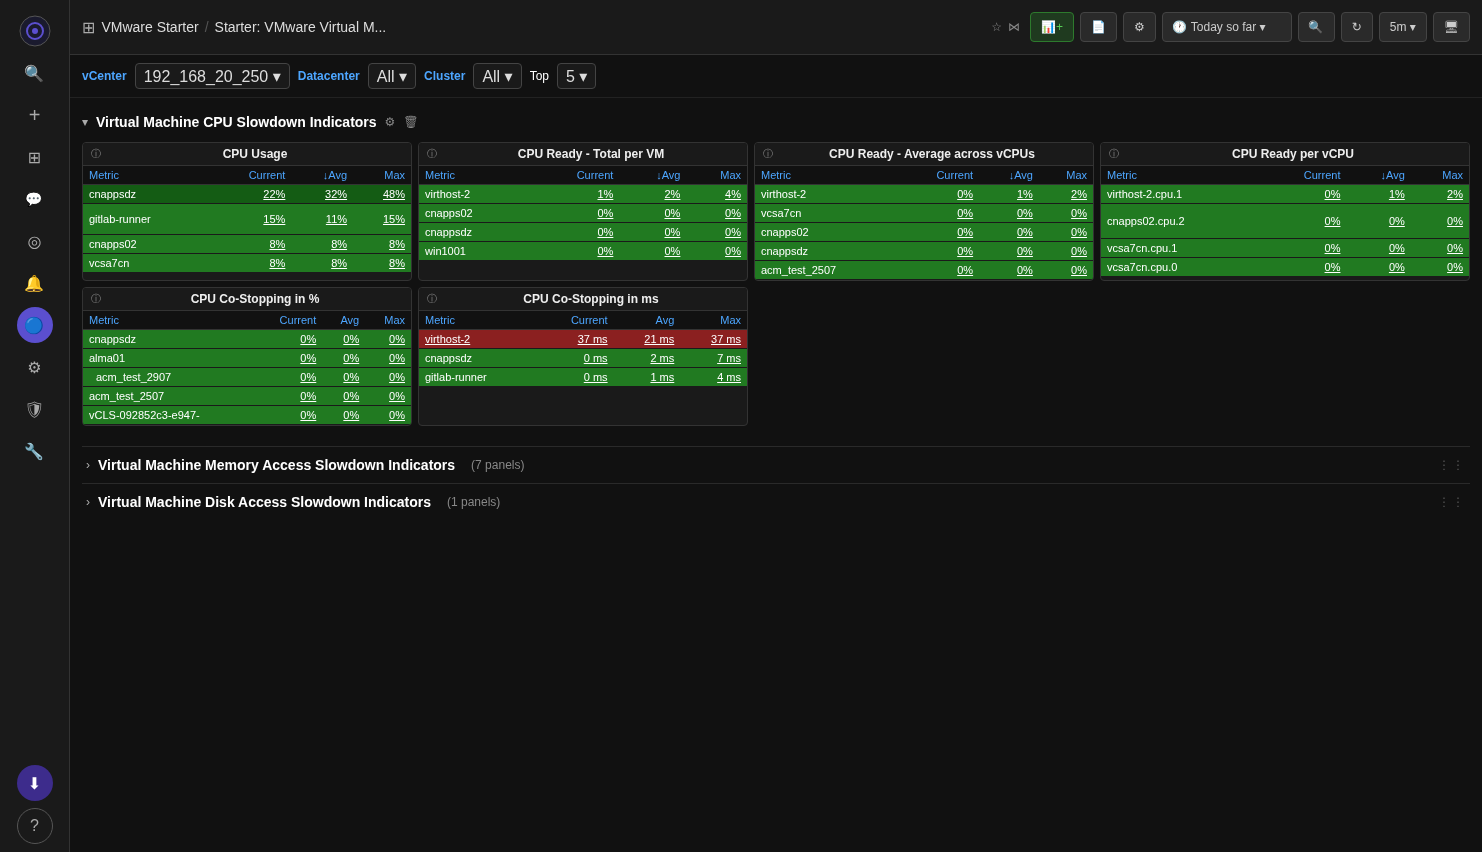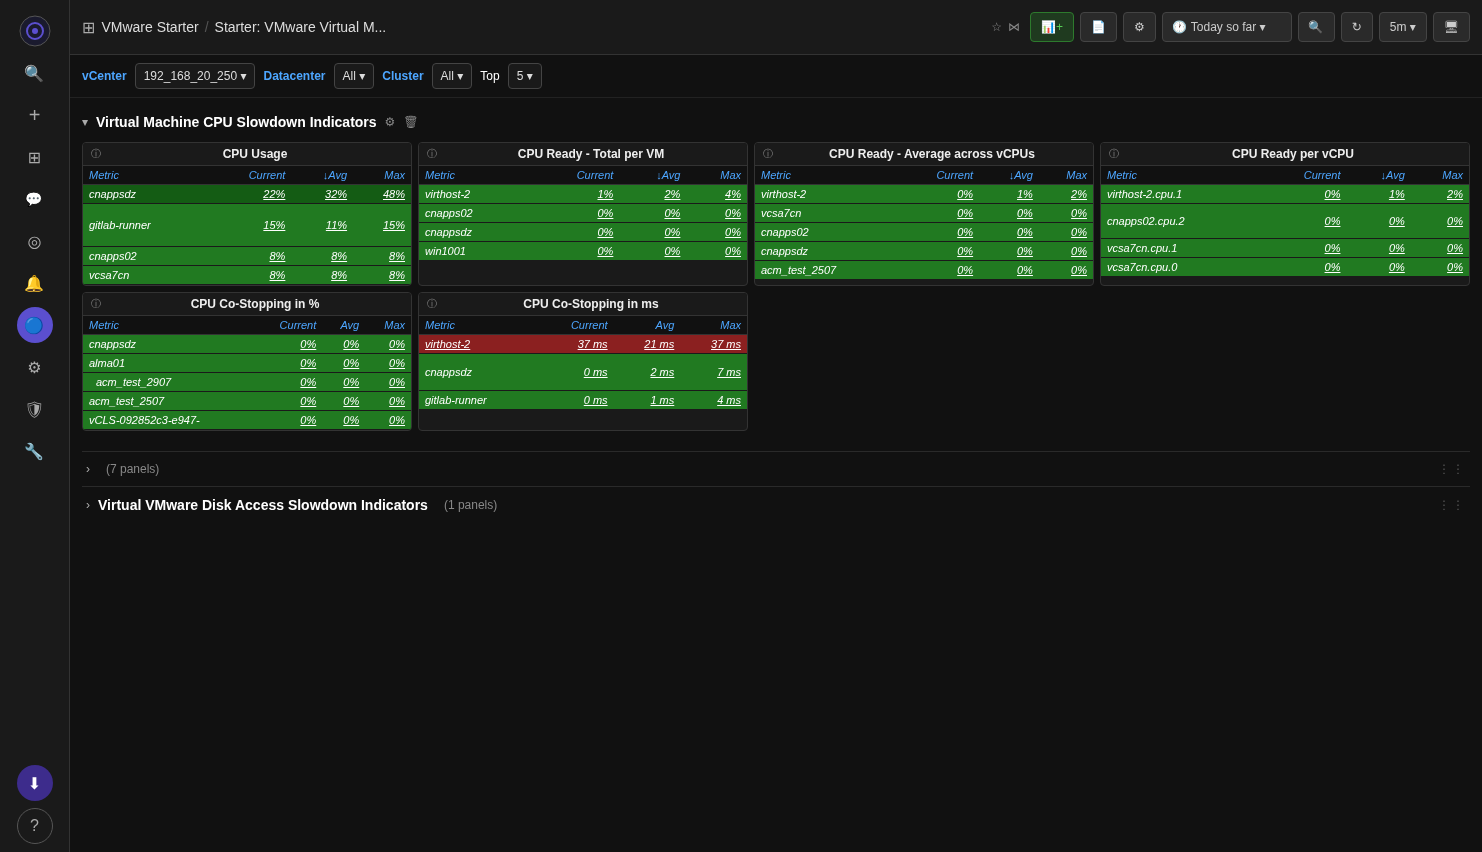--- a/index.html
+++ b/index.html
@@ -31,21 +31,21 @@
     .topbar-btn.accent { background: #1f3a1f; border-color: #2d7a2d; color: #5c5; }
 
     
     .filterbar {
       background: #111; padding: 8px 12px; display: flex; align-items: center; gap: 8px; flex-shrink: 0;
       border-bottom: 1px solid #222;
     }
     .filter-label { color: #4da6ff; font-size: 12px; font-weight: bold; }
     .filter-select {
       background: #1a1a1a; border: 1px solid #444; color: #ddd; border-radius: 4px;
-      padding: 3px 8px; font-size: 12px; cursor: pointer; display: flex; align-items: center; gap: 4px; height: 26px;
+      padding: 3px 8px; font-size: 16px; cursor: pointer; display: flex; align-items: center; gap: 4px; height: 26px;
     }
 
     
     .content { flex: 1; overflow-y: auto; padding: 10px 12px; background: #111; }
 
     
     .section-header {
       display: flex; align-items: center; gap: 8px; padding: 6px 0; cursor: pointer;
     }
     .section-title { font-size: 14px; font-weight: bold; color: #fff; }
@@ -61,21 +61,21 @@
     }
 
     .panel-header {
       background: #1a1a1a; padding: 4px 8px; display: flex; align-items: center; gap: 6px;
       border-bottom: 1px solid #333;
     }
     .panel-title { font-size: 12px; font-weight: bold; color: #eee; text-align: center; flex: 1; }
     .info-icon { color: #888; font-size: 10px; }
 
     
-    .data-table { width: 100%; border-collapse: collapse; font-style: italic; }
+    .data-table { width: 100%; border-collapse: collapse; }
     .data-table th {
       background: #111; color: #4da6ff; font-size: 11px; padding: 3px 6px;
       text-align: left; font-weight: normal; border-bottom: 1px solid #333;
     }
     .data-table td { padding: 2px 6px; font-size: 11px; border-bottom: 1px solid #1a1a1a; }
 
     
     .collapsed-section {
       display: flex; align-items: center; gap: 8px; padding: 10px 4px;
       border-top: 1px solid #2a2a2a; cursor: pointer;
@@ -174,21 +174,21 @@
           <tbody id="cpu-usage-tbody">
               <tr style="background: rgb(20, 92, 20);">
                 <td style="color: rgb(255, 255, 255); padding: 3px 6px;">cnappsdz</td>
                 <td style="text-align: right; text-decoration: underline; padding: 3px 6px; color: rgb(255, 255, 255);">22%</td>
                 <td style="text-align: right; text-decoration: underline; padding: 3px 6px; color: rgb(255, 255, 255);">32%</td>
                 <td style="text-align: right; text-decoration: underline; padding: 3px 6px; color: rgb(255, 255, 255);">48%</td>
               </tr>
               <tr style="background: rgb(33, 122, 33);">
                 <td style="color: rgb(255, 255, 255); padding: 3px 6px;">gitlab-runner</td>
                 <td style="text-align: right; text-decoration: underline; padding: 3px 6px; color: rgb(255, 255, 255);">15%</td>
-                <td style="text-align: right; text-decoration: underline; padding: 15px 6px; color: rgb(255, 255, 255); margin-top: 28px;">11%</td>
+                <td style="text-align: right; text-decoration: underline; padding: 9px 6px; color: rgb(255, 255, 255); margin-top: 28px;">11%</td>
                 <td style="text-align: right; text-decoration: underline; padding: 3px 6px; color: rgb(255, 255, 255);">15%</td>
               </tr>
               <tr style="background: rgb(33, 122, 33);">
                 <td style="color: rgb(255, 255, 255); padding: 3px 6px;">cnapps02</td>
                 <td style="text-align: right; text-decoration: underline; padding: 3px 6px; color: rgb(255, 255, 255);">8%</td>
                 <td style="text-align: right; text-decoration: underline; padding: 3px 6px; color: rgb(255, 255, 255);">8%</td>
                 <td style="text-align: right; text-decoration: underline; padding: 3px 6px; color: rgb(255, 255, 255);">8%</td>
               </tr>
               <tr style="background: rgb(33, 122, 33);">
                 <td style="color: rgb(255, 255, 255); padding: 3px 6px;">vcsa7cn</td>
@@ -404,41 +404,42 @@
           <tbody id="cpu-costop-ms-tbody">
               <tr style="background: rgb(139, 32, 32);">
                 <td style="color: rgb(255, 255, 255); padding: 3px 6px; text-decoration: underline;">virthost-2</td>
                 <td style="text-align: right; text-decoration: underline; padding: 3px 6px; color: rgb(255, 255, 255);">37 ms</td>
                 <td style="text-align: right; text-decoration: underline; padding: 3px 6px; color: rgb(255, 255, 255);">21 ms</td>
                 <td style="text-align: right; text-decoration: underline; padding: 3px 6px; color: rgb(255, 255, 255);">37 ms</td>
               </tr>
               <tr style="background: rgb(33, 122, 33);">
                 <td style="color: rgb(255, 255, 255); padding: 3px 6px;">cnappsdz</td>
                 <td style="text-align: right; text-decoration: underline; padding: 3px 6px; color: rgb(255, 255, 255);">0 ms</td>
-                <td style="text-align: right; text-decoration: underline; padding: 12px 6px; color: rgb(255, 255, 255);">2 ms</td>
+                <td style="text-align: right; text-decoration: underline; padding: 3px 6px; color: rgb(255, 255, 255);">2 ms</td>
                 <td style="text-align: right; text-decoration: underline; padding: 3px 6px; color: rgb(255, 255, 255);">7 ms</td>
               </tr>
               <tr style="background: rgb(33, 122, 33);">
                 <td style="color: rgb(255, 255, 255); padding: 3px 6px;">gitlab-runner</td>
                 <td style="text-align: right; text-decoration: underline; padding: 3px 6px; color: rgb(255, 255, 255);">0 ms</td>
                 <td style="text-align: right; text-decoration: underline; padding: 3px 6px; color: rgb(255, 255, 255);">1 ms</td>
                 <td style="text-align: right; text-decoration: underline; padding: 3px 6px; color: rgb(255, 255, 255);">4 ms</td>
               </tr>
             </tbody>
         </table>
       </div>
     </div>
 
     <div class="collapsed-section" style="margin-top:20px;">
       <span class="chevron">›</span>
+      <span class="section-title">Virtual Machine Memory Access Slowdown Indicators</span>
       <span class="section-subtitle" style="margin-left:8px;">(7 panels)</span>
       <div class="dots">⋮⋮</div>
     </div>
 
     <div class="collapsed-section">
       <span class="chevron">›</span>
-      <span class="section-title">Virtual VMware Disk Access Slowdown Indicators</span>
+      <span class="section-title">Virtual Machine Disk Access Slowdown Indicators</span>
       <span class="section-subtitle" style="margin-left:8px;">(1 panels)</span>
       <div class="dots">⋮⋮</div>
     </div>
 
   </div>
 </div>
 
 </body></html>

